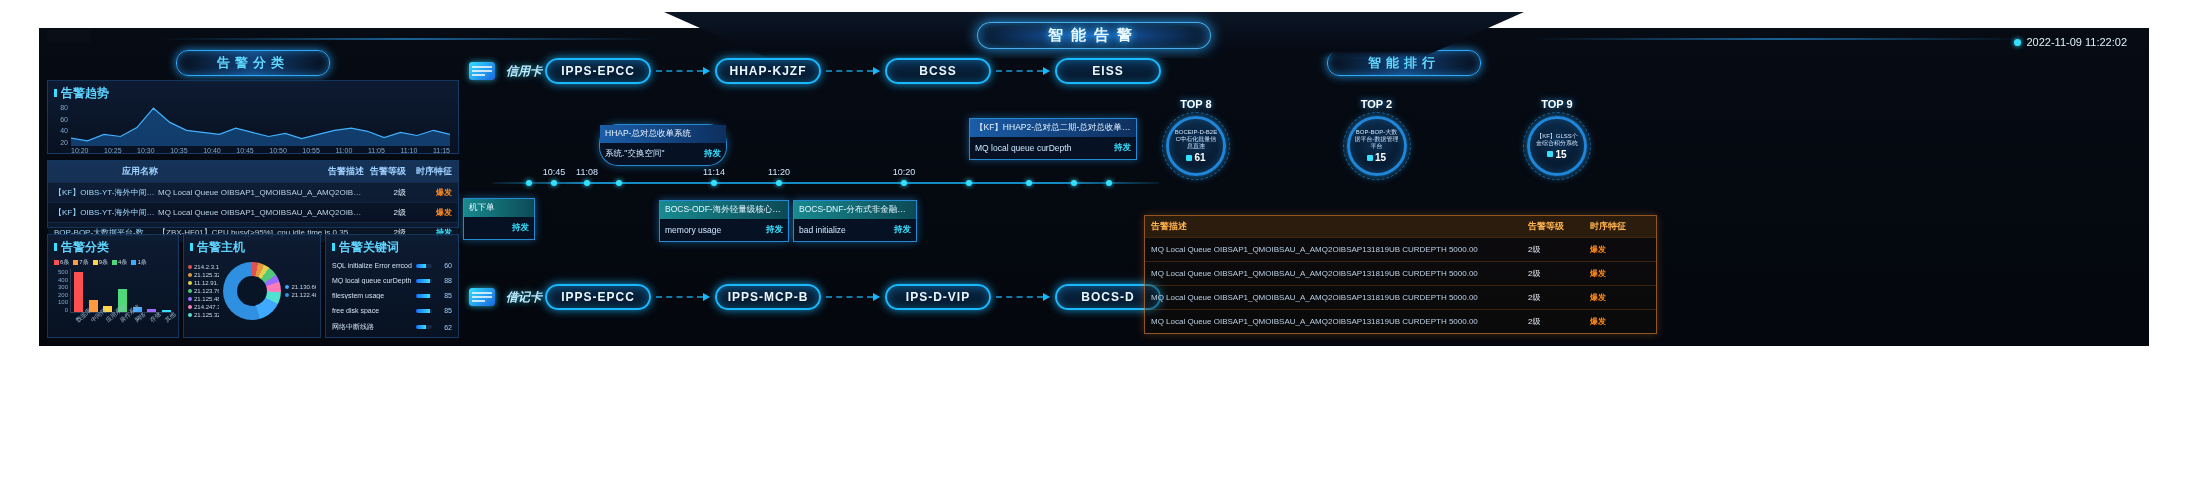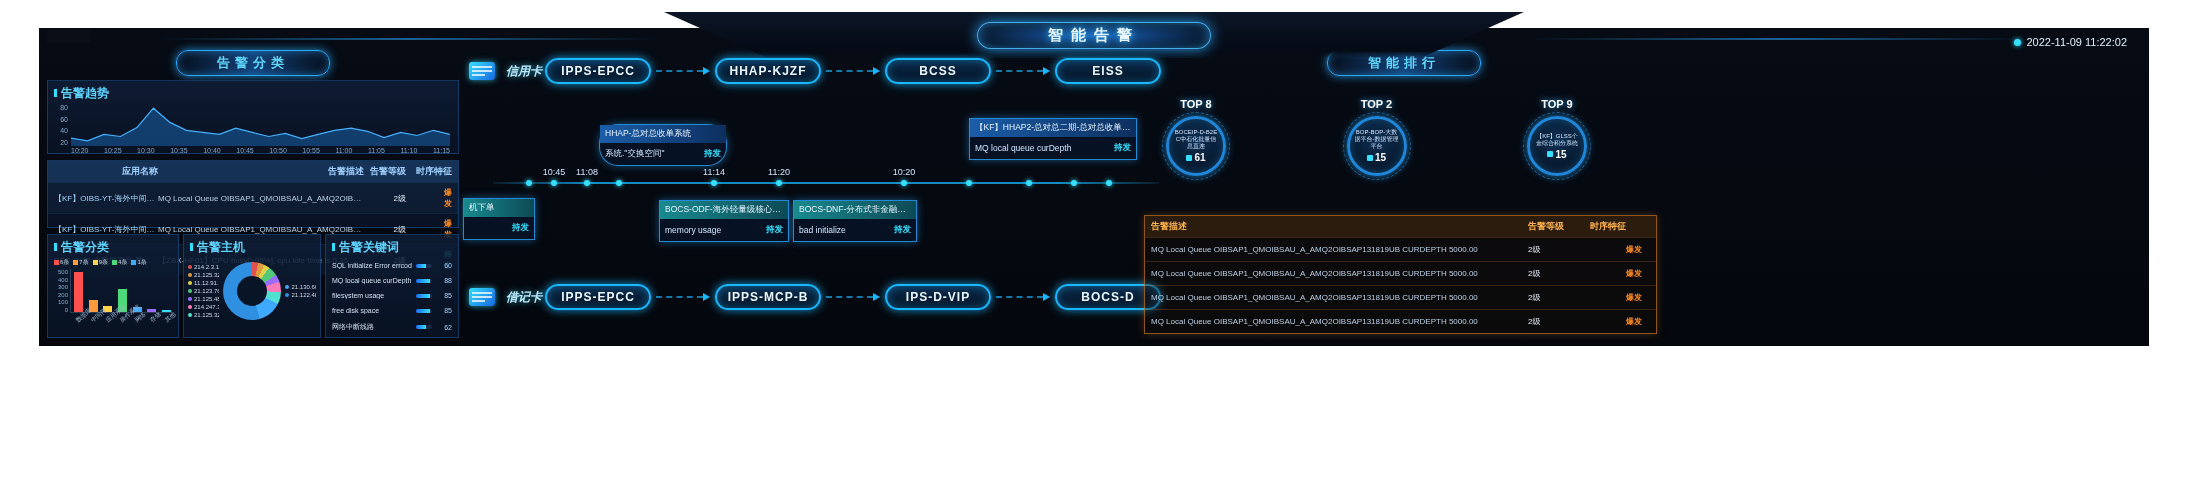--- a/index.html
+++ b/index.html
@@ -41,21 +41,21 @@
   #trend-svg{display:block;width:100%;height:42px;}
   .trend-x{display:flex;justify-content:space-between;font-size:7px;color:#7fa8c9;margin-top:1px;}
   
   .tbl-h{display:grid;padding:4px 6px;font-size:9px;font-weight:bold;color:#9fd0ff;background:rgba(34,80,134,.45);}
   .tbl-r{display:grid;padding:4px 6px;font-size:8px;align-items:center;border-top:1px solid rgba(60,120,190,.15);}
   .left-h,.left-r{grid-template-columns:104px 1fr 42px 46px;text-align:right;}
   .left-r:nth-child(odd){background:rgba(20,42,72,.35);}
   .c-app{color:#9fd8ff;white-space:nowrap;overflow:hidden;text-overflow:ellipsis;}
   .c-desc{color:#b9cfe4;white-space:nowrap;overflow:hidden;text-overflow:ellipsis;}
   .c-level{color:#dfe9f5;}
-  .c-feat{font-weight:bold;margin-left:36px;}
+  .c-feat{font-weight:bold;}
   .burst{color:#ff8a1e;}.persist{color:#35e0ff;}
   
   #cls-legend{display:flex;gap:4px;padding:0 6px;font-size:6px;color:#cbd8e6;flex-wrap:wrap;}
   .sq{width:5px;height:5px;display:inline-block;margin-right:1px;}
   .lg-item{display:flex;align-items:center;}
   .cls-body{display:flex;padding:2px 4px 0;height:60px;}
   .cls-y{display:flex;flex-direction:column;justify-content:space-between;font-size:6px;color:#7fa8c9;
          text-align:right;padding-right:2px;width:16px;height:44px;}
   .cls-plot{flex:1;display:flex;flex-direction:column;}
   .cls-bars{height:44px;display:flex;align-items:flex-end;justify-content:space-around;

